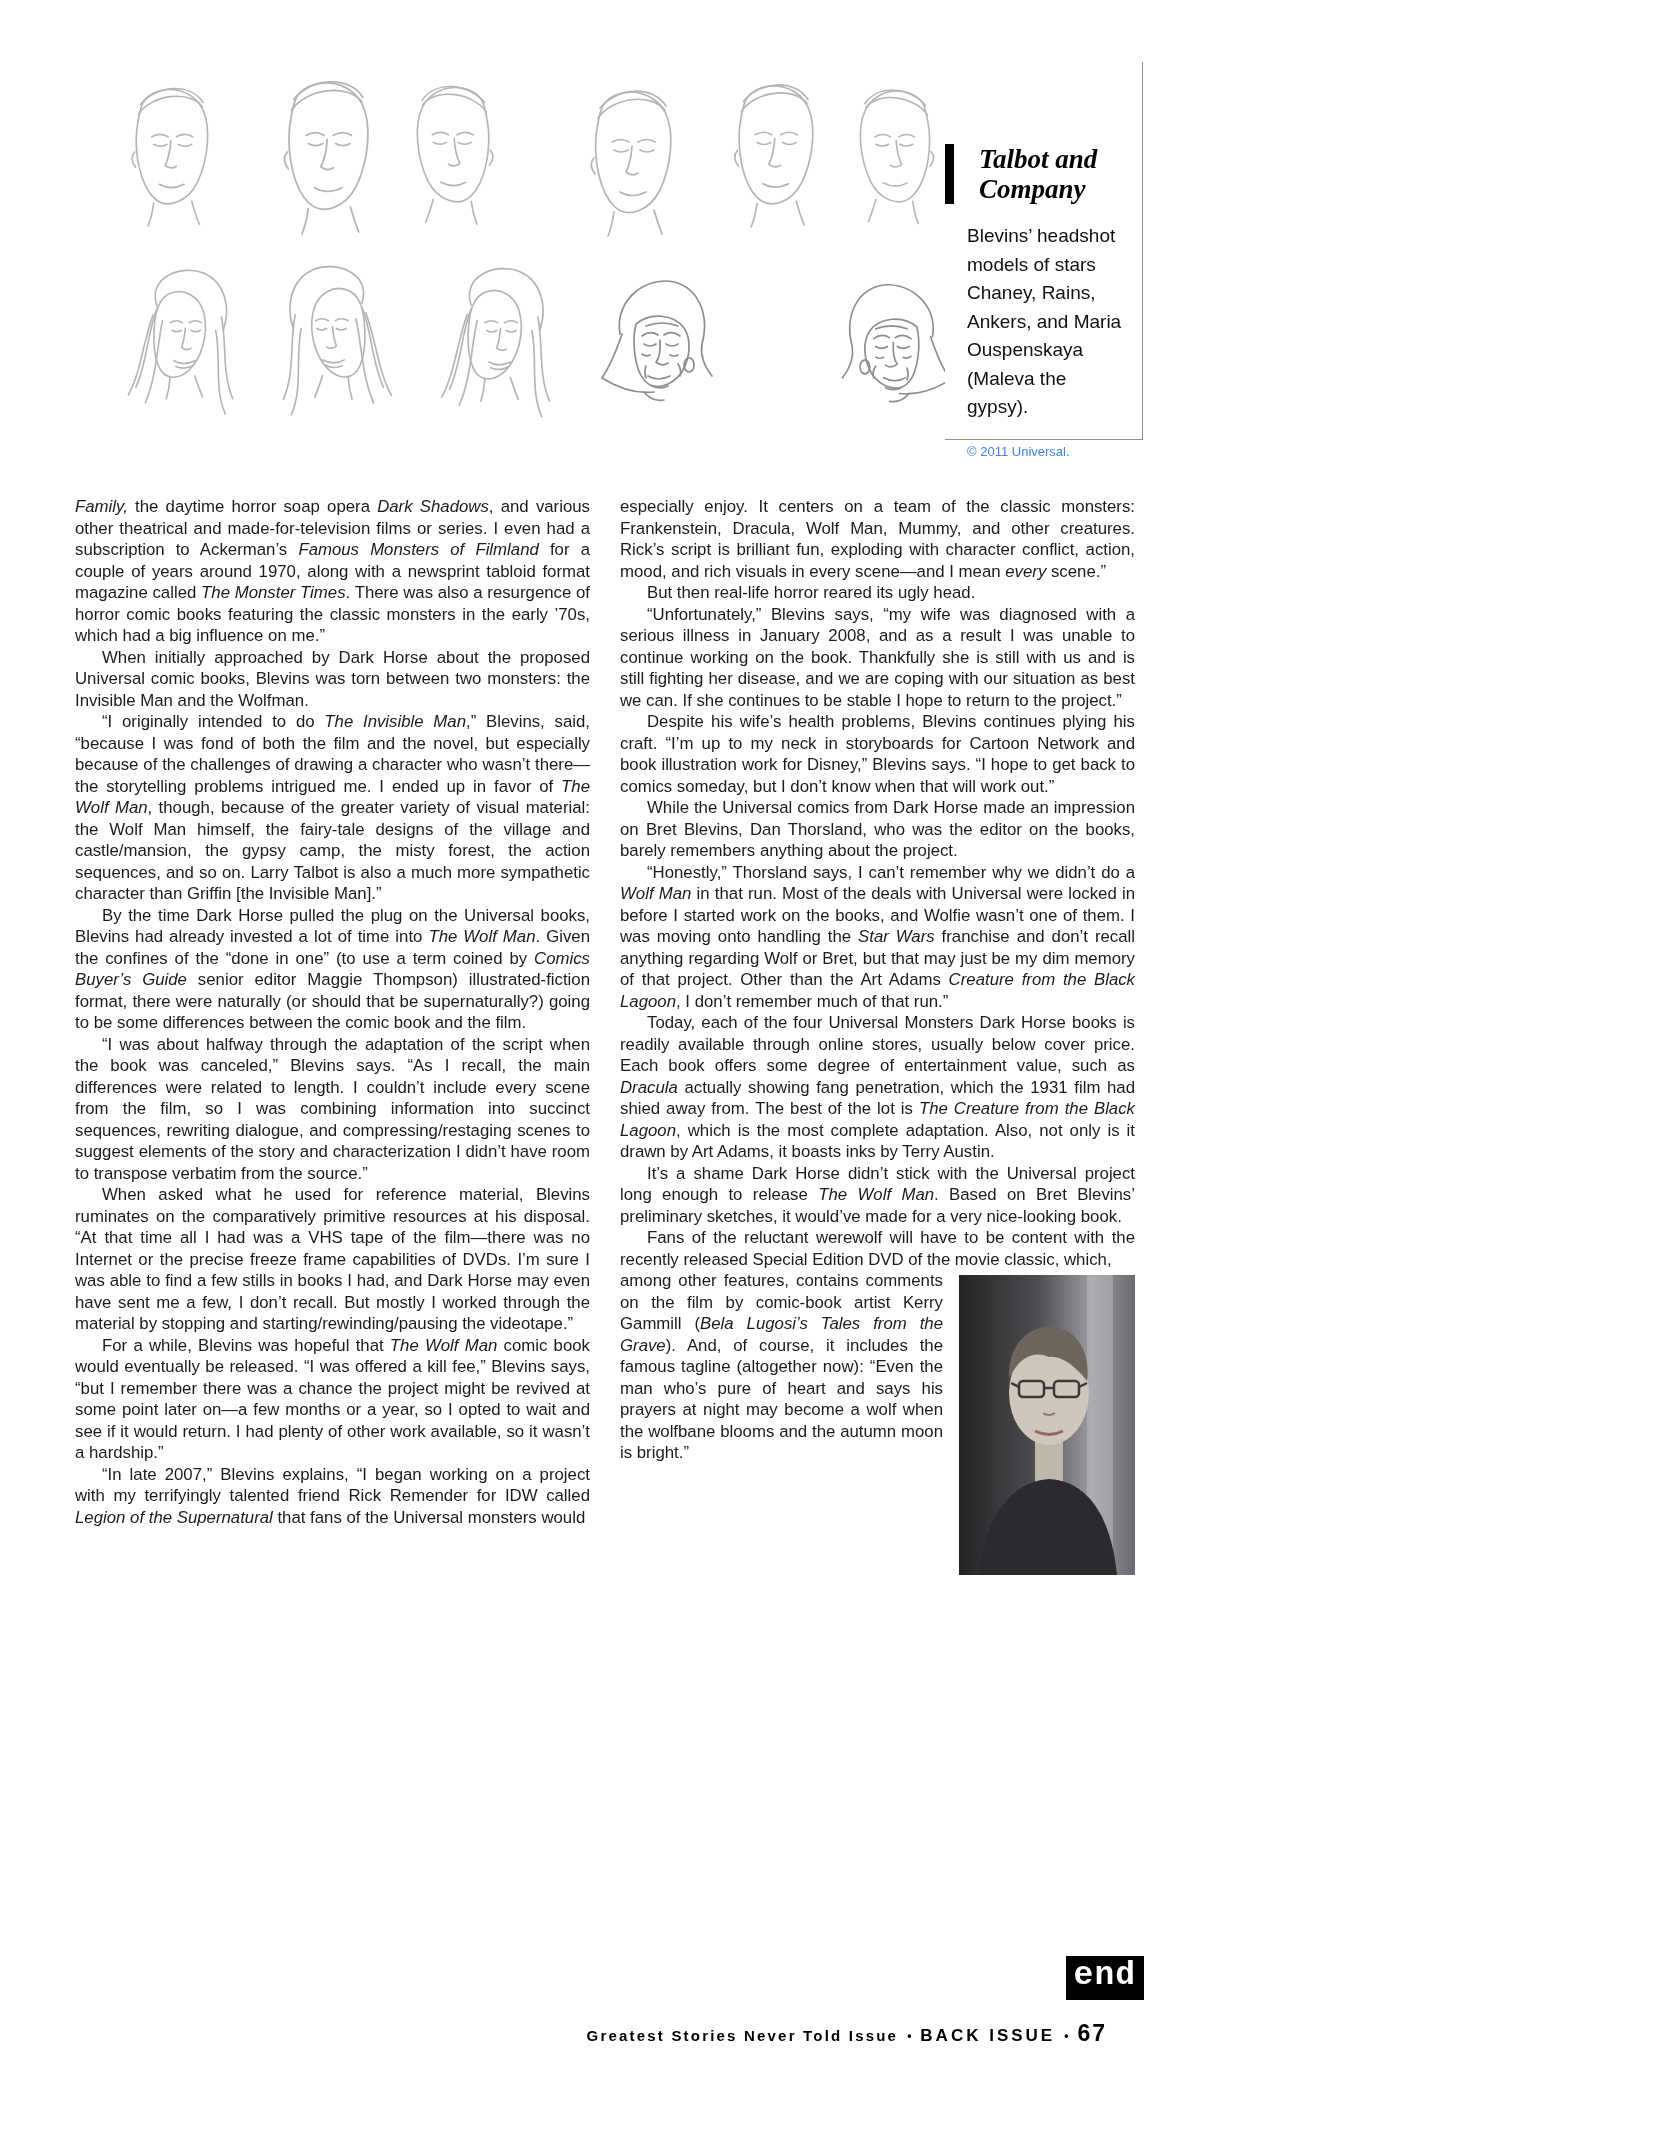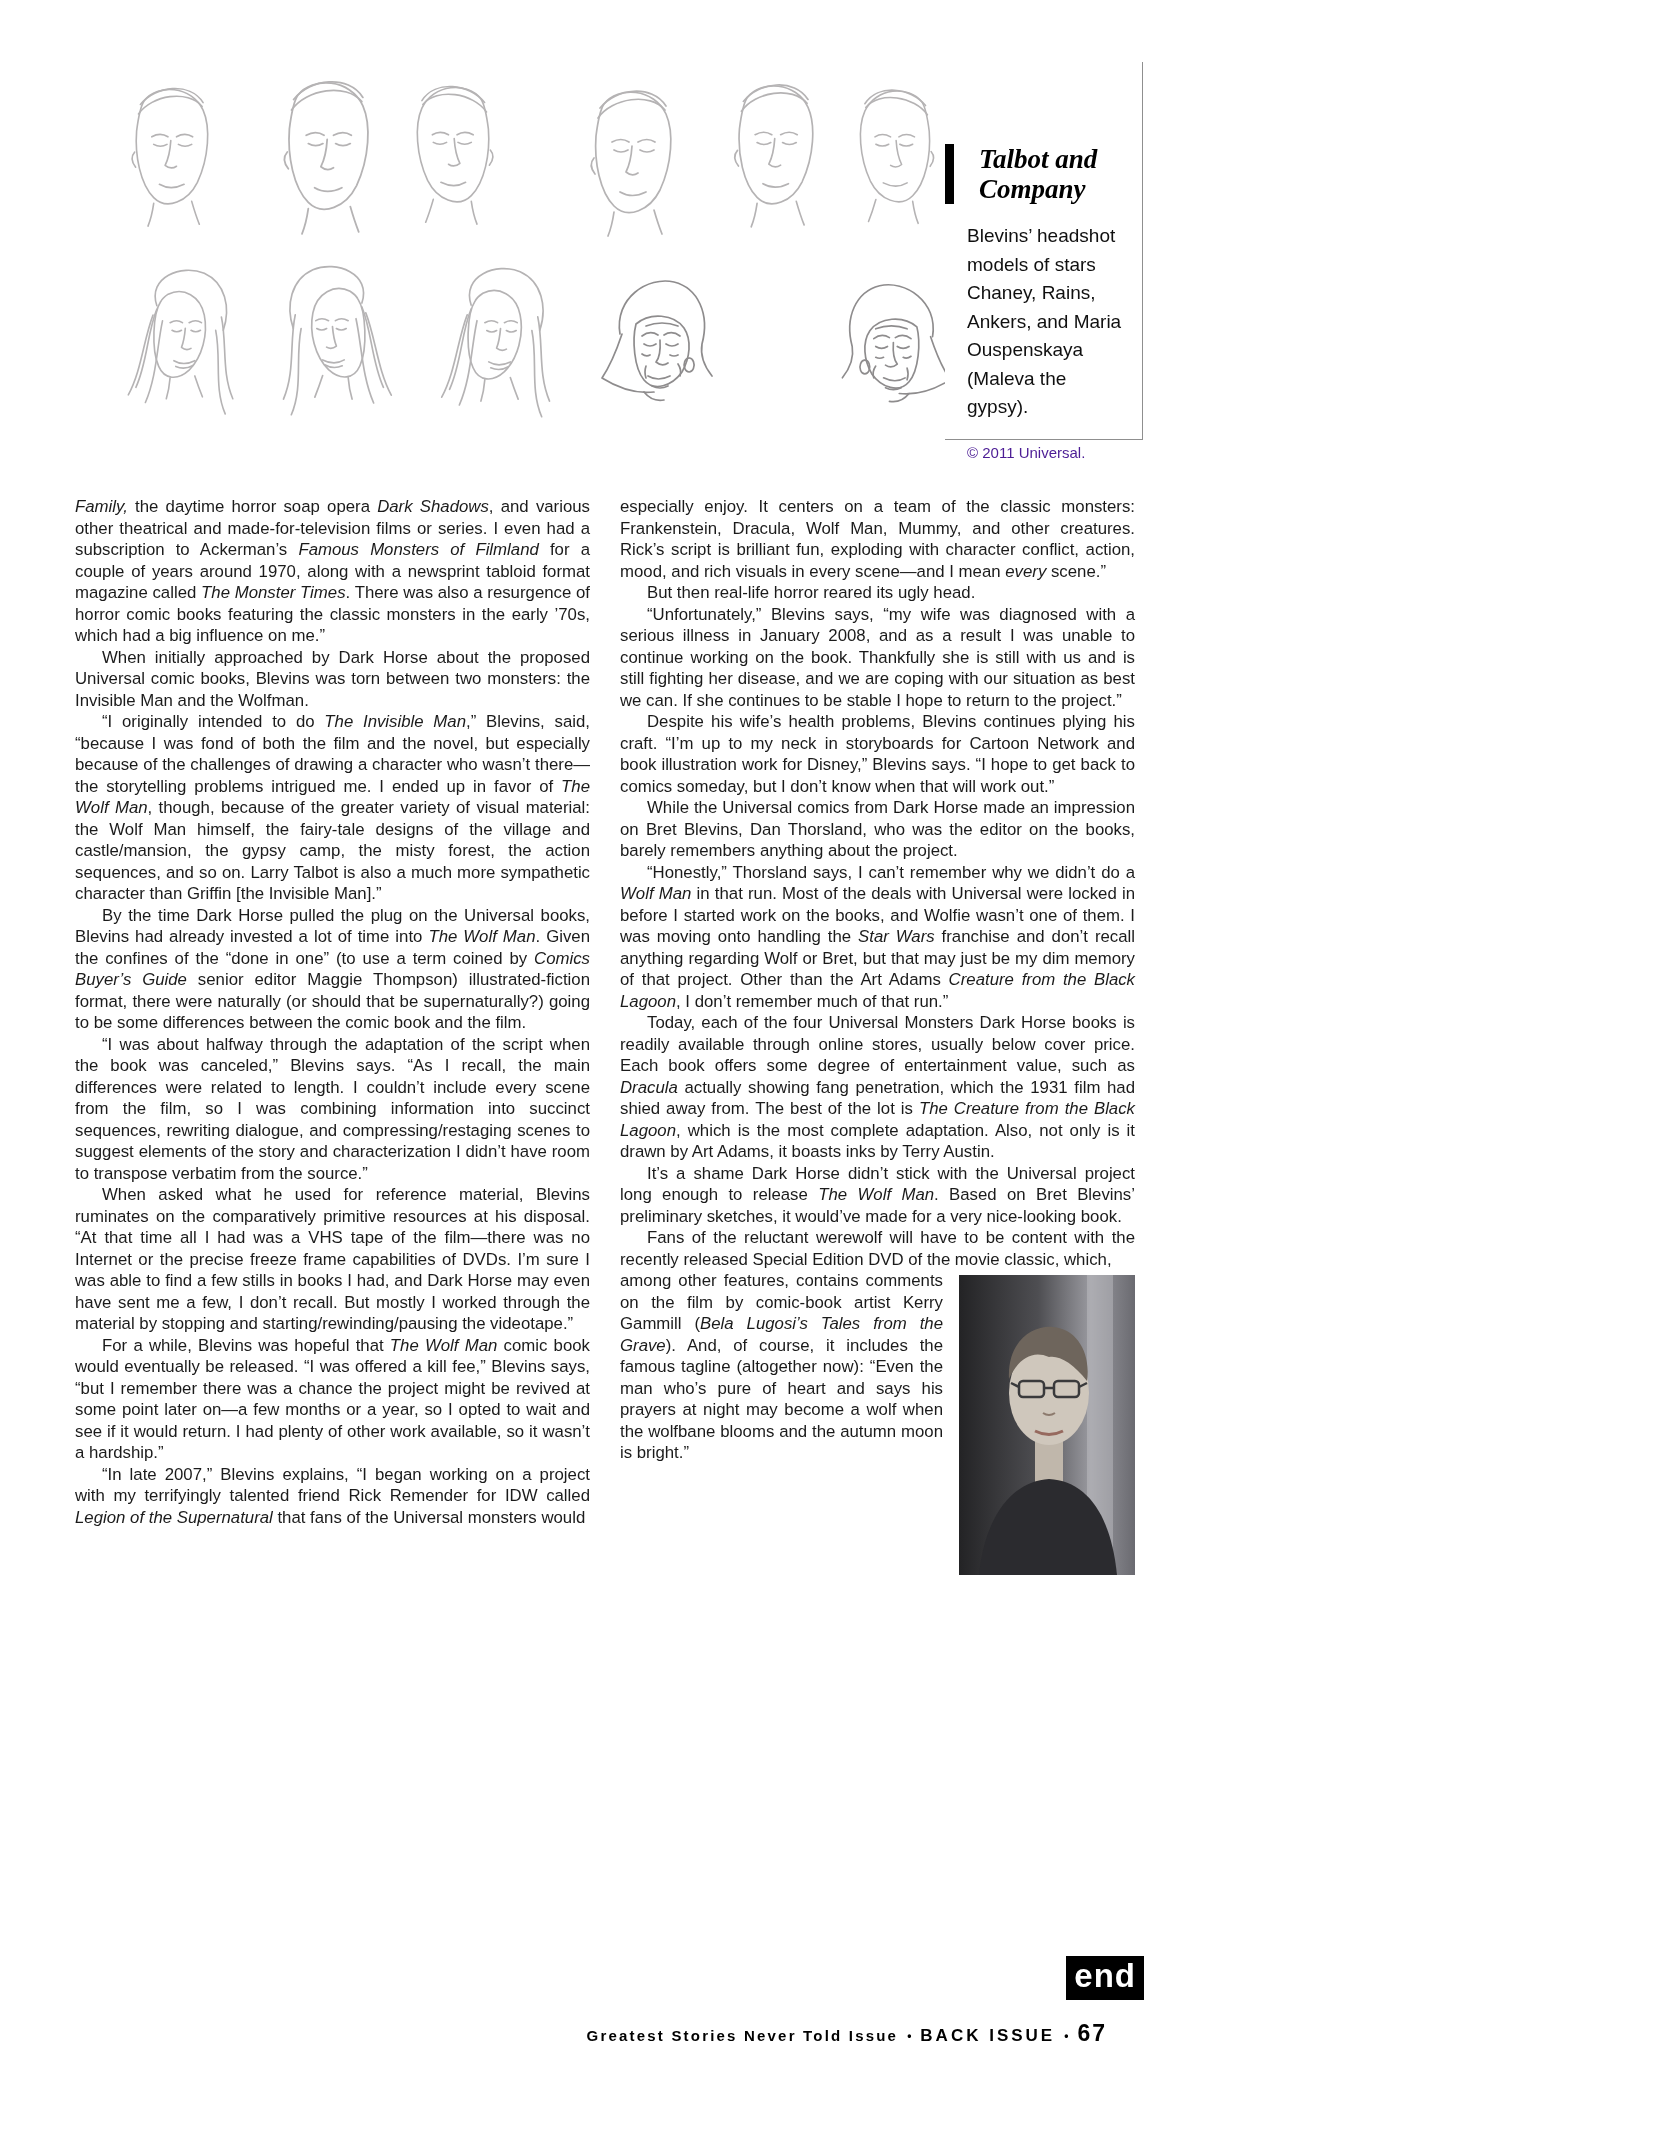--- a/index.html
+++ b/index.html
@@ -10,39 +10,39 @@
   .top{position:absolute;left:60px;top:62px;width:1083px;height:378px;display:flex;}
   .sketches{width:885px;height:378px;flex:none;}
   .sketches svg{display:block;}
   .caption{flex:none;width:198px;height:378px;box-sizing:border-box;
            border-right:1px solid #8f8f8f;border-bottom:1px solid #8f8f8f;
            padding:82px 12px 0 0;}
   .caption-head{border-left:9px solid #000;padding-left:25px;}
   .caption-title{margin:0;font-family:"Liberation Serif",serif;font-style:italic;
                  font-weight:700;font-size:27px;line-height:1.12;color:#000;}
   .caption-body{margin:18px 0 0 22px;font-size:19px;line-height:1.5;color:#101010;}
-  .caption-credit{margin:22px 0 0 22px;font-size:15px;color:#4c1d95;}
+  .caption-credit{margin:22px 0 0 22px;font-size:13px;color:#3b82f6;}
 
   
   .columns{position:absolute;left:75px;top:456px;width:1060px;display:flex;gap:30px;margin-top:40px;}
   .col{width:515px;flex:none;font-size:16.8px;line-height:1.28;text-align:justify;}
   .para{margin:0;}
   .para.ind{text-indent:27px;}
   .it{font-style:italic;}
   .bd{font-weight:700;}
 
   .wrap-block{display:flow-root;}
   .photo{float:right;width:176px;height:300px;margin:5px 0 8px 16px;background:#4e4e52;}
   .photo svg{display:block;}
   .bio{margin-top:18px;font-size:15.8px;line-height:1.3;}
 
   
   .end-mark{position:absolute;top:1956px;left:1060px;width:84px;text-align:right;}
   .end-box{display:inline-block;background:#000;color:#fff;font-weight:800;font-size:33px;
-           line-height:1;padding:3px 8px 8px;font-family:Liberation Sans, sans-serif;letter-spacing:1px;}
+           line-height:1;padding:3px 8px 8px;font-family:Liberation Mono, monospace;letter-spacing:1px;}
   .footer{position:absolute;top:2020px;left:75px;width:1032px;text-align:right;
           font-weight:800;letter-spacing:2.2px;font-size:15px;color:#000;white-space:nowrap;}
   .f-mag{font-size:17px;letter-spacing:3px;}
   .f-page{font-size:23px;letter-spacing:2px;margin-top:30px;}
   .f-sep{font-size:12px;margin:0 9px;vertical-align:1px;letter-spacing:0;}
 </style>
 </head>
 <body>
 
 <div class="page">

